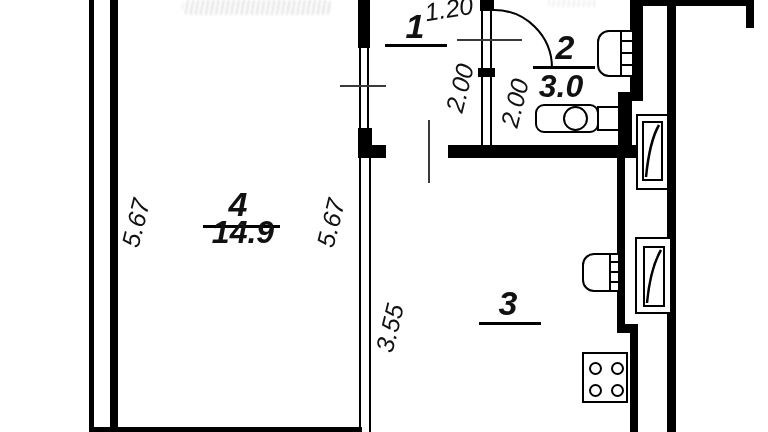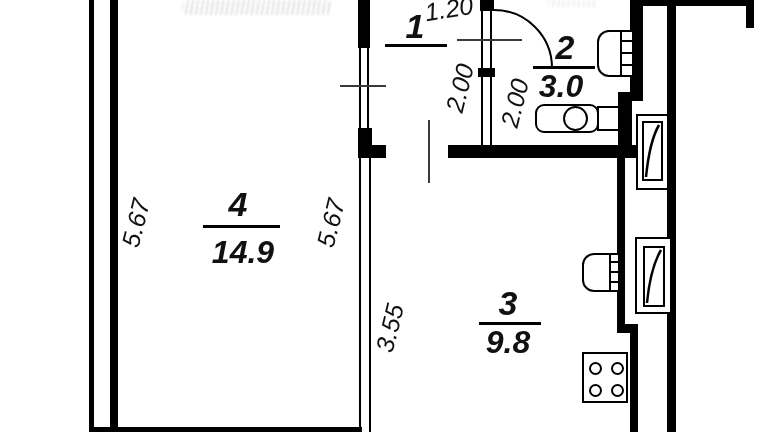--- a/index.html
+++ b/index.html
@@ -103,25 +103,24 @@
 
   <span class="lbl num" style="left:415px;top:26px;">1</span>
   <div class="bar" style="left:385px;top:44px;width:62px;"></div>
 
   <span class="lbl num" style="left:565px;top:47px;">2</span>
   <div class="bar" style="left:533px;top:66px;width:62px;"></div>
   <span class="lbl area" style="left:561px;top:86px;text-align:right;">3.0</span>
 
   <span class="lbl num" style="left:508px;top:303px;">3</span>
   <div class="bar" style="left:479px;top:322px;width:62px;"></div>
-  <span class="lbl area" style="left:508px;top:342px;">9.8</span>
 
   <span class="lbl num" style="left:238px;top:204px;">4</span>
   <div class="bar" style="left:203px;top:225px;width:77px;"></div>
-  <span class="lbl area" style="left:243px;top:252px;">14.9</span>
+  <span class="lbl area" style="left:243px;top:232px;">14.9</span>
 
   <span class="lbl dimflat" style="left:449px;top:9px;">1.20</span>
   <span class="lbl dim" style="left:460px;top:88px;">2.00</span>
   <span class="lbl dim" style="left:515px;top:103px;">2.00</span>
   <span class="lbl dim" style="left:136px;top:223px;">5.67</span>
   <span class="lbl dim" style="left:331px;top:223px;">5.67</span>
   <span class="lbl dim" style="left:390px;top:328px;">3.55</span>
 
 </div>
 

